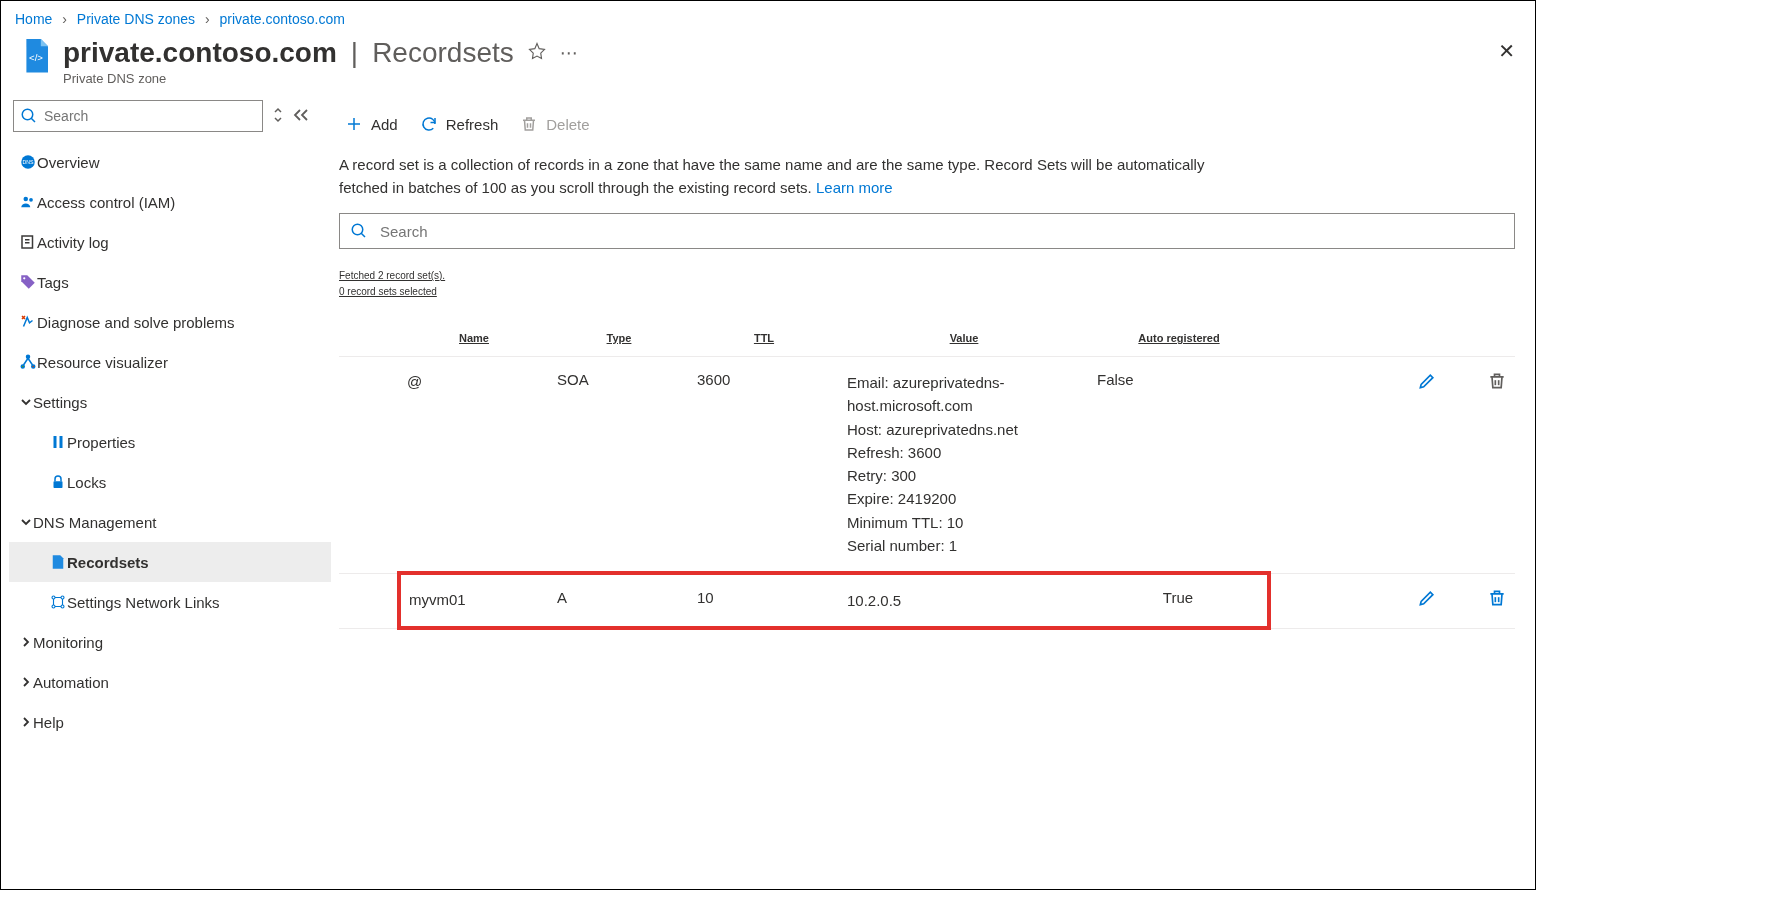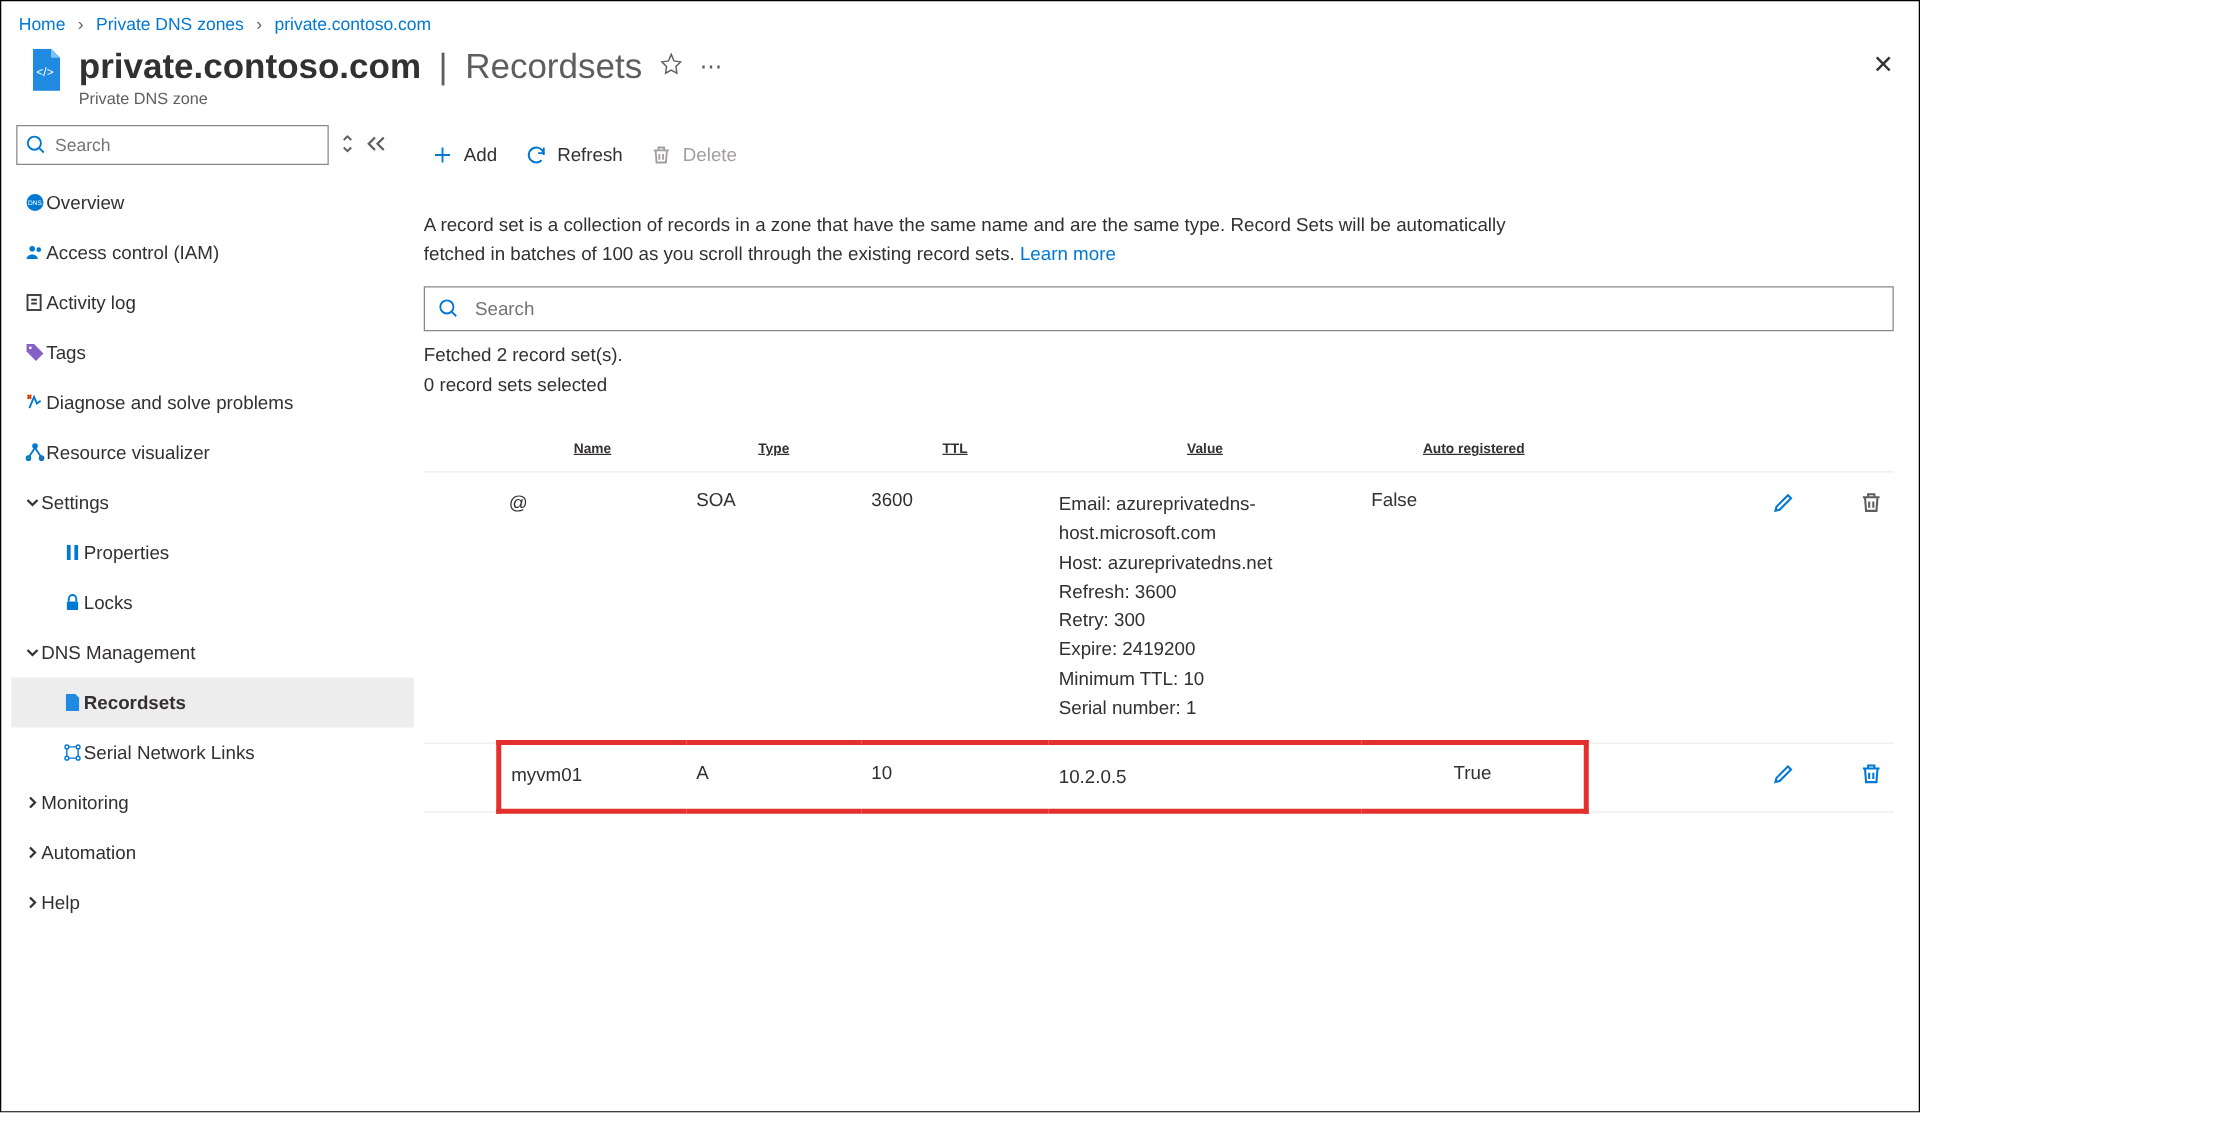--- a/index.html
+++ b/index.html
@@ -47,26 +47,26 @@
   .icon { width:18px; height:18px; display:inline-flex; align-items:center; justify-content:center; }
 
   
   .main { flex:1; padding: 0 20px 0 8px; }
   .toolbar { display:flex; align-items:center; gap:22px; height:48px; padding-left:6px; border-bottom: none; }
   .tool-btn { display:flex; align-items:flex-end; gap:8px; color:#323130; cursor:pointer; font-size:15px;}
   .tool-btn.disabled { color:#a19f9d; }
   .tool-btn .icon { color:#0078d4; }
   .tool-btn.disabled .icon { color:#a19f9d; }
 
-  .desc { margin: 22px 0 14px 0; font-size:15px; line-height:1.5; max-width: 870px;}
+  .desc { margin: 6px 0 14px 0; font-size:15px; line-height:1.5; max-width: 870px;}
   .desc a { color:#0078d4; text-decoration:none; }
 
   .main-search { display:flex; align-items:center; border:1px solid #8a8886; height:36px; padding:0 10px; gap:10px; }
   .main-search input { border:none; outline:none; flex:1; font-size:15px; }
-  .counts { margin-top:8px; font-size:15px; line-height:1.6;}
+  .counts { margin-top:19px; font-size:10px; line-height:1.6;text-decoration:underline;}
 
   table.records { width:100%; border-collapse:collapse; margin-top:20px; table-layout:fixed;}
   table.records th { text-align:center; font-weight:600; font-size:11px; padding:12px 8px; border-bottom:1px solid #edebeb;text-decoration:underline;}
   table.records td { vertical-align:top; font-size:15px; padding:14px 8px; border-bottom:1px solid #edebeb; }
   .val-lines span { display:block; line-height:1.55; }
   .row-actions { display:flex; gap:50px; justify-content:flex-end; }
   .row-actions .icon { color:#0078d4; cursor:pointer; width:20px; height:20px;}
   .row-actions .icon.del-grey { color:#605e5c; }
 
   col.c-check { width:60px; }
@@ -246,21 +246,21 @@
         <li class="child">
             <span class="icon">
               <svg class="svg-icon" viewBox="0 0 24 24" fill="none" stroke="#0078d4" stroke-width="1.5">
                 <circle cx="6" cy="6" r="2"></circle>
                 <circle cx="18" cy="6" r="2"></circle>
                 <circle cx="6" cy="18" r="2"></circle>
                 <circle cx="18" cy="18" r="2"></circle>
                 <path d="M6 8v8M18 8v8M8 6h8M8 18h8"></path>
               </svg>
             </span>
-            <span>Serial Network Links</span>
+            <span>Settings Network Links</span>
           </li>
         <li>
             <span class="chev">
               <svg width="12" height="12" viewBox="0 0 12 12" fill="none" stroke="#323130" stroke-width="1.8">
                 <path d="M4 2l4 4-4 4"></path>
               </svg>
             </span>
             <span>Monitoring</span>
           </li>
         <li>

